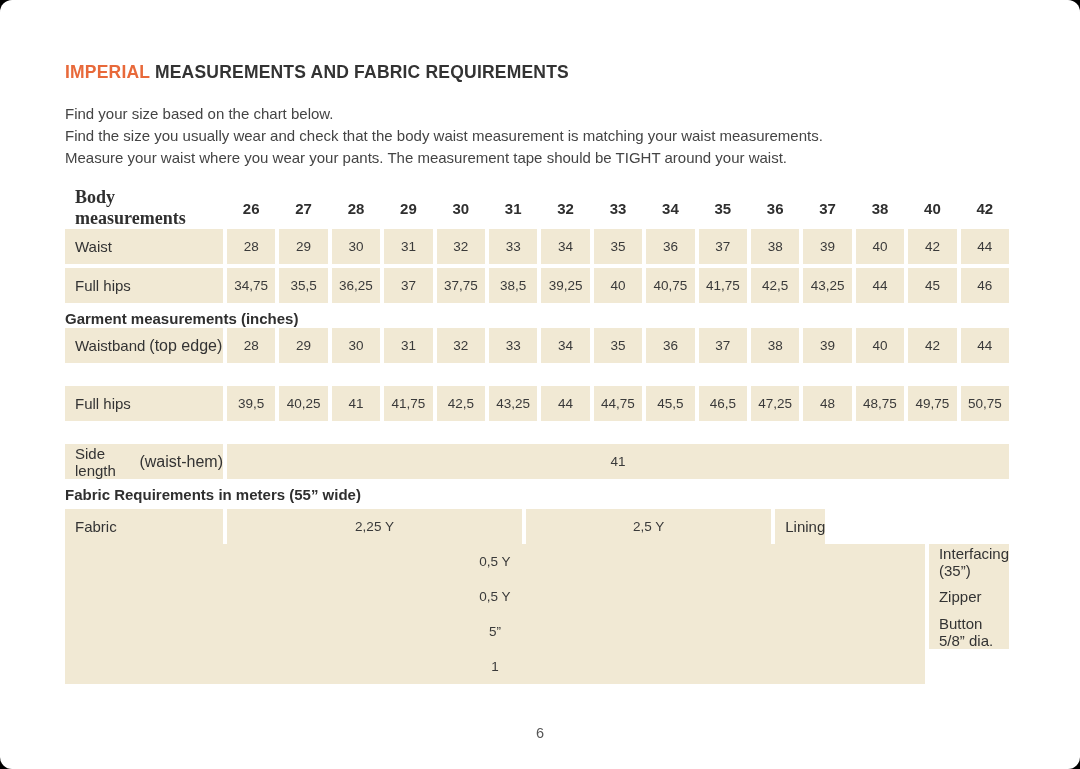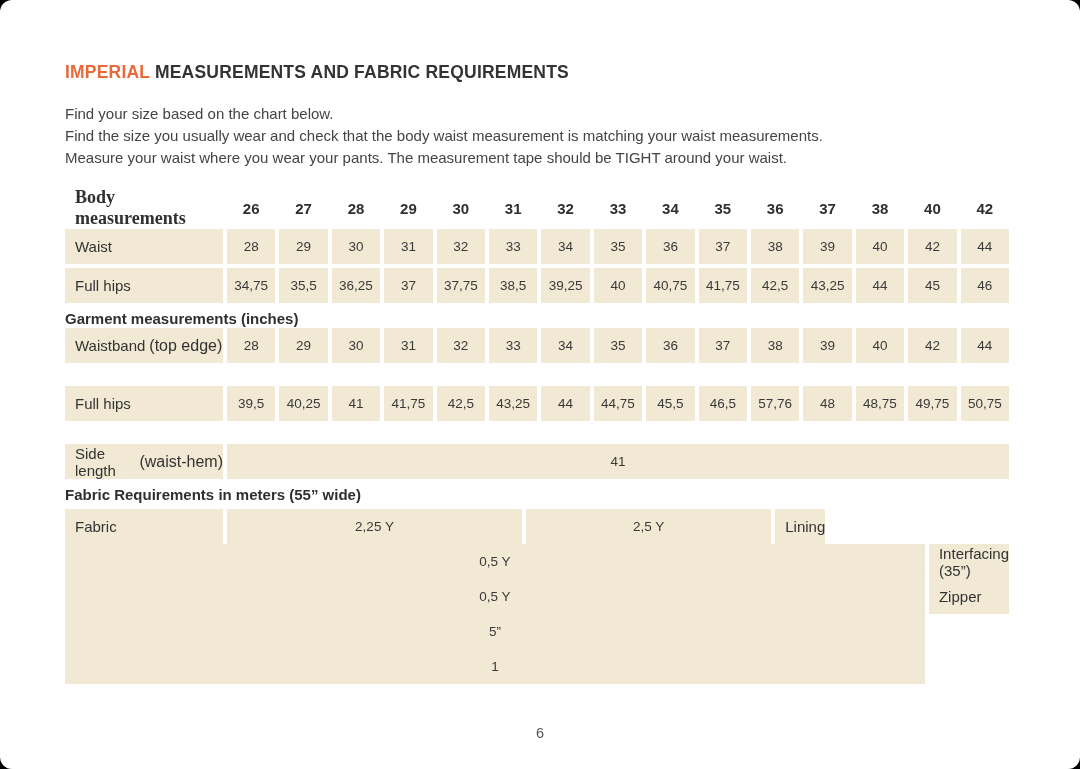--- a/index.html
+++ b/index.html
@@ -132,39 +132,40 @@
       <div class="cell val">39,5</div>
       <div class="cell val">40,25</div>
       <div class="cell val">41</div>
       <div class="cell val">41,75</div>
       <div class="cell val">42,5</div>
       <div class="cell val">43,25</div>
       <div class="cell val">44</div>
       <div class="cell val">44,75</div>
       <div class="cell val">45,5</div>
       <div class="cell val">46,5</div>
-      <div class="cell val">57,76</div>
+      <div class="cell val">47,25</div>
       <div class="cell val">48</div>
       <div class="cell val">48,75</div>
       <div class="cell val">49,75</div>
       <div class="cell val">50,75</div>
       <div class="cell label">Side length<span class="note">(waist-hem)</span></div>
       <div class="cell val" style="grid-column: span 15;">41</div>
     </div>
 
   <div class="section-heading">Fabric Requirements in meters (55” wide)</div>
 
   <div class="grid" id="fabric-rows">
       <div class="cell label">Fabric</div>
       <div class="cell val" style="grid-column: span 6;">2,25 Y</div>
       <div class="cell val" style="grid-column: span 5;">2,5 Y</div>
       <div class="cell label">Lining</div>
       <div class="cell val" style="grid-column: span 15;">0,5 Y</div>
       <div class="cell label">Interfacing (35”)</div>
       <div class="cell val" style="grid-column: span 15;">0,5 Y</div>
       <div class="cell label">Zipper</div>
       <div class="cell val" style="grid-column: span 15;">5”</div>
+      <div class="cell label">Button 5/8” dia.</div>
       <div class="cell val" style="grid-column: span 15;">1</div>
     </div>
 
   <div class="page-number">6</div>
 
 </div>
 
 </body></html>

